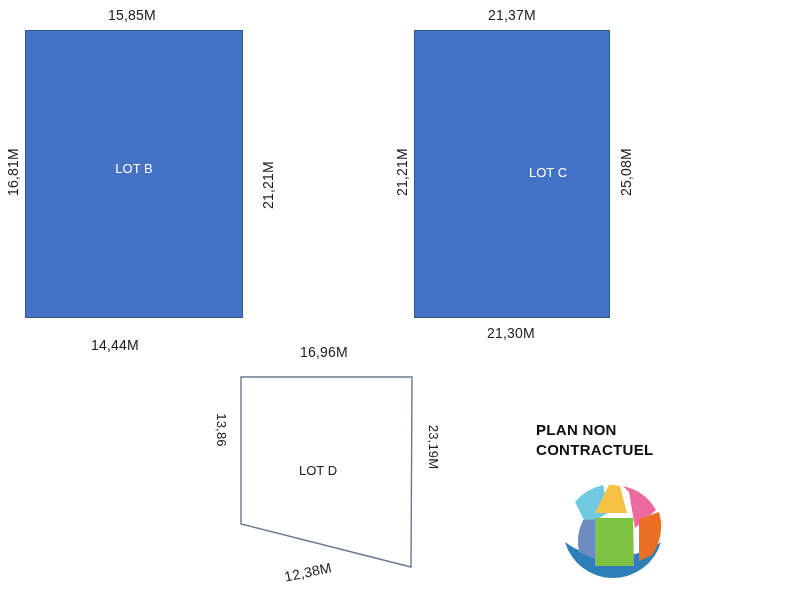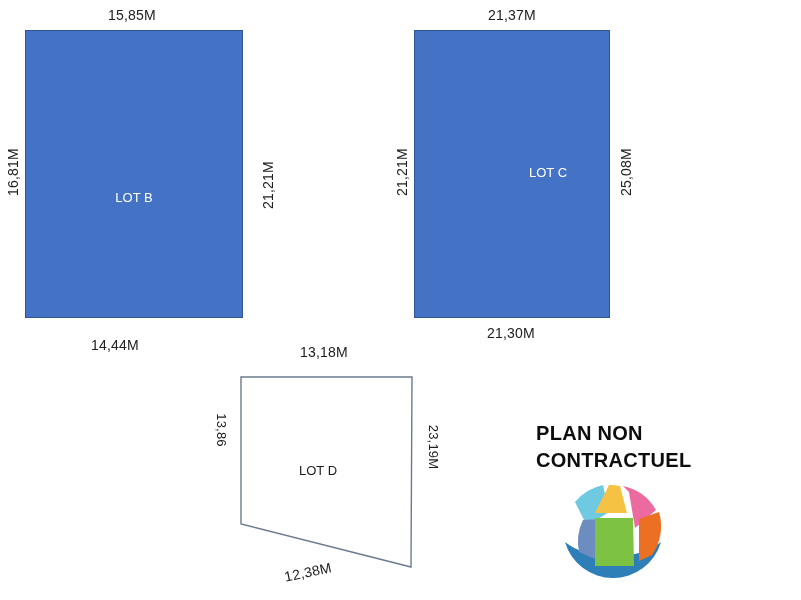--- a/index.html
+++ b/index.html
@@ -57,21 +57,21 @@
   }
   #lot-d-shape {
     position: absolute;
     left: 230px;
     top: 368px;
     width: 200px;
     height: 215px;
   }
   .notice {
     position: absolute;
-    font-size: 20px;
+    font-size: 15px;
     font-weight: bold;
     color: #0d0d0d;
     line-height: 1.35;
     white-space: pre-line;
     letter-spacing: 0.3px;
   }
   #brand-logo {
     position: absolute;
     left: 557px;
     top: 478px;
@@ -83,39 +83,39 @@
 <body>
 
 <div id="plan-canvas">
 
   <div class="dim dim-h" style="left:132px; top:15px;">15,85M</div>
 
   <div class="dim dim-vert-up" style="left:13px; top:172px;">16,81M</div>
 
   <div class="lot-rect lot-filled" id="lot-b-shape" style="left:25px; top:30px; width:218px; height:288px;"></div>
 
-  <div class="lot-label" style="left:134px; top:168px;margin-top:29px;">LOT B</div>
+  <div class="lot-label" style="left:134px; top:168px;">LOT B</div>
 
   <div class="dim dim-vert-up" style="left:268px; top:185px;">21,21M</div>
 
   <div class="dim dim-h" style="left:115px; top:345px;">14,44M</div>
 
   <div class="dim dim-h" style="left:512px; top:15px;">21,37M</div>
 
   <div class="dim dim-vert-up" style="left:402px; top:172px;">21,21M</div>
 
   <div class="lot-rect lot-filled" id="lot-c-shape" style="left:414px; top:30px; width:196px; height:288px;"></div>
 
   <div class="lot-label" style="left:512px; top:172px;margin-left:36px;">LOT C</div>
 
   <div class="dim dim-vert-up" style="left:626px; top:172px;">25,08M</div>
 
   <div class="dim dim-h" style="left:511px; top:333px;">21,30M</div>
 
-  <div class="dim dim-h" style="left:324px; top:352px;">13,18M</div>
+  <div class="dim dim-h" style="left:324px; top:352px;">16,96M</div>
 
   <svg id="lot-d-shape" viewBox="0 0 200 215">
     <polygon points="11,9 182,9 181,199 11,156" fill="#ffffff" stroke="#6b7a8f" stroke-width="1.4"></polygon>
   </svg>
 
   <div class="dim dim-vert-down" style="left:221px; top:430px; font-size:13px;">13,86</div>
 
   <div class="lot-label lot-label-dark" style="left:318px; top:470px;">LOT D</div>
 
   <div class="dim dim-vert-down" style="left:433px; top:447px; font-size:13px;">23,19M</div>

